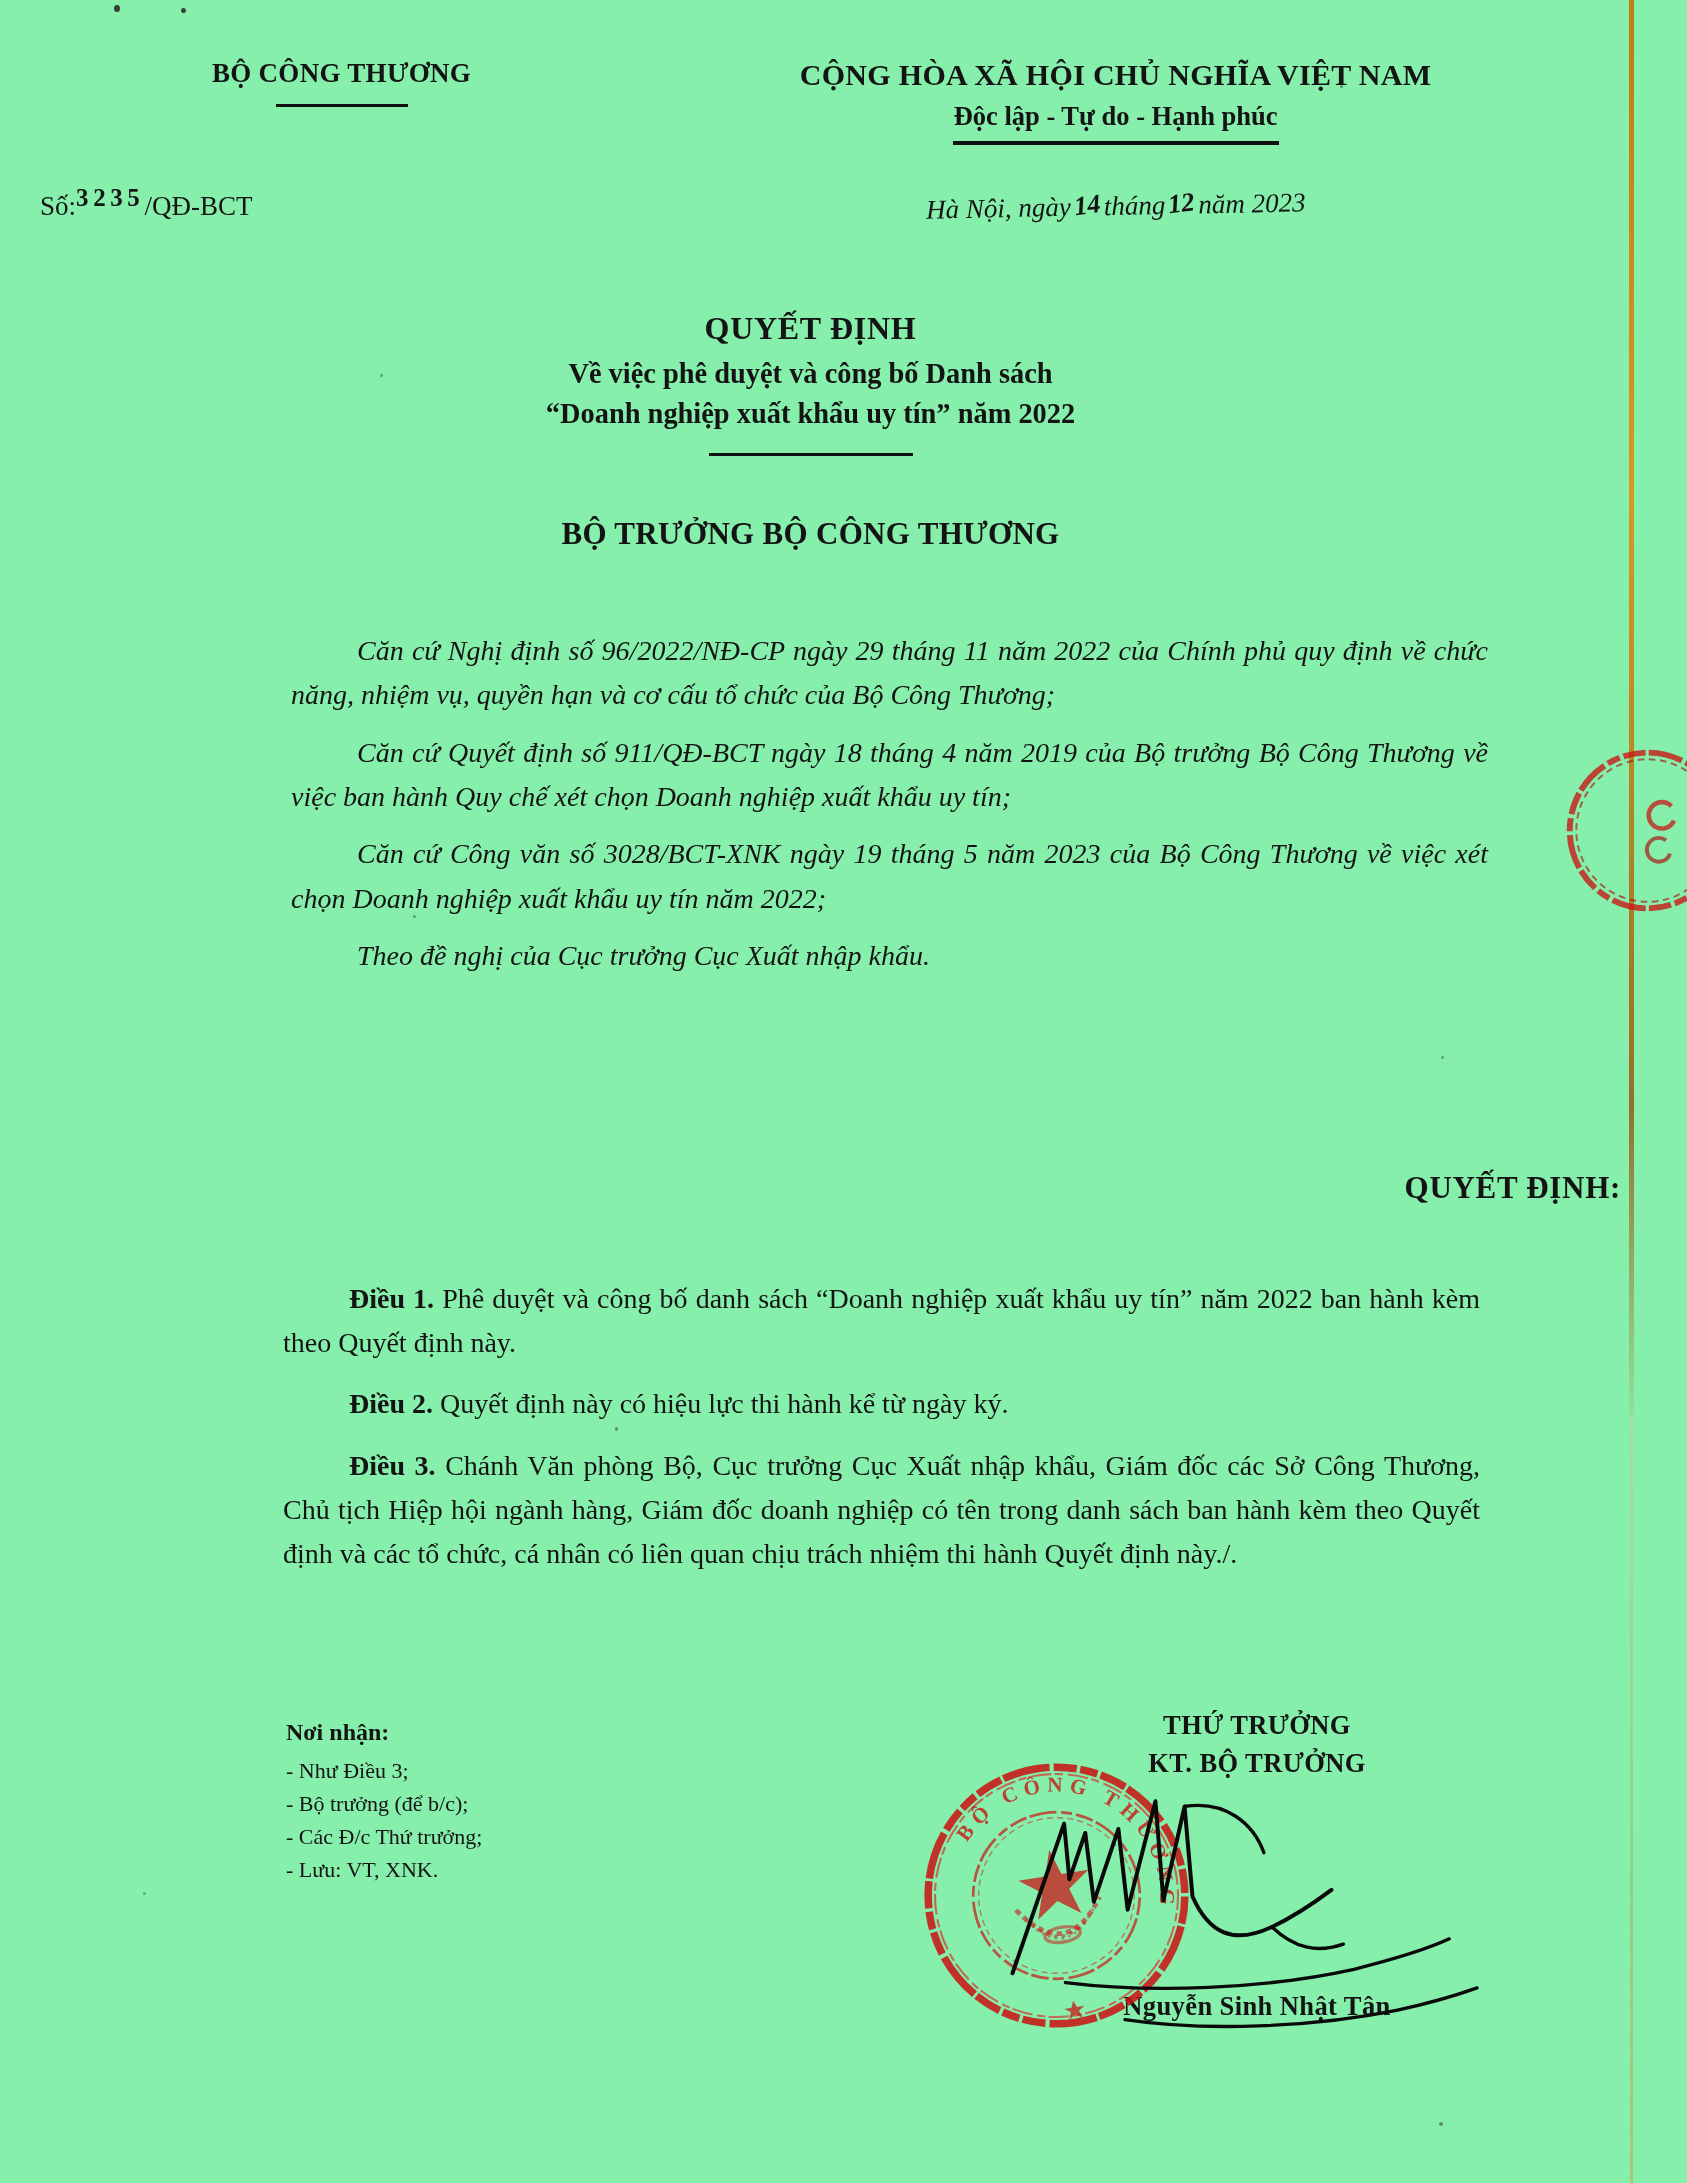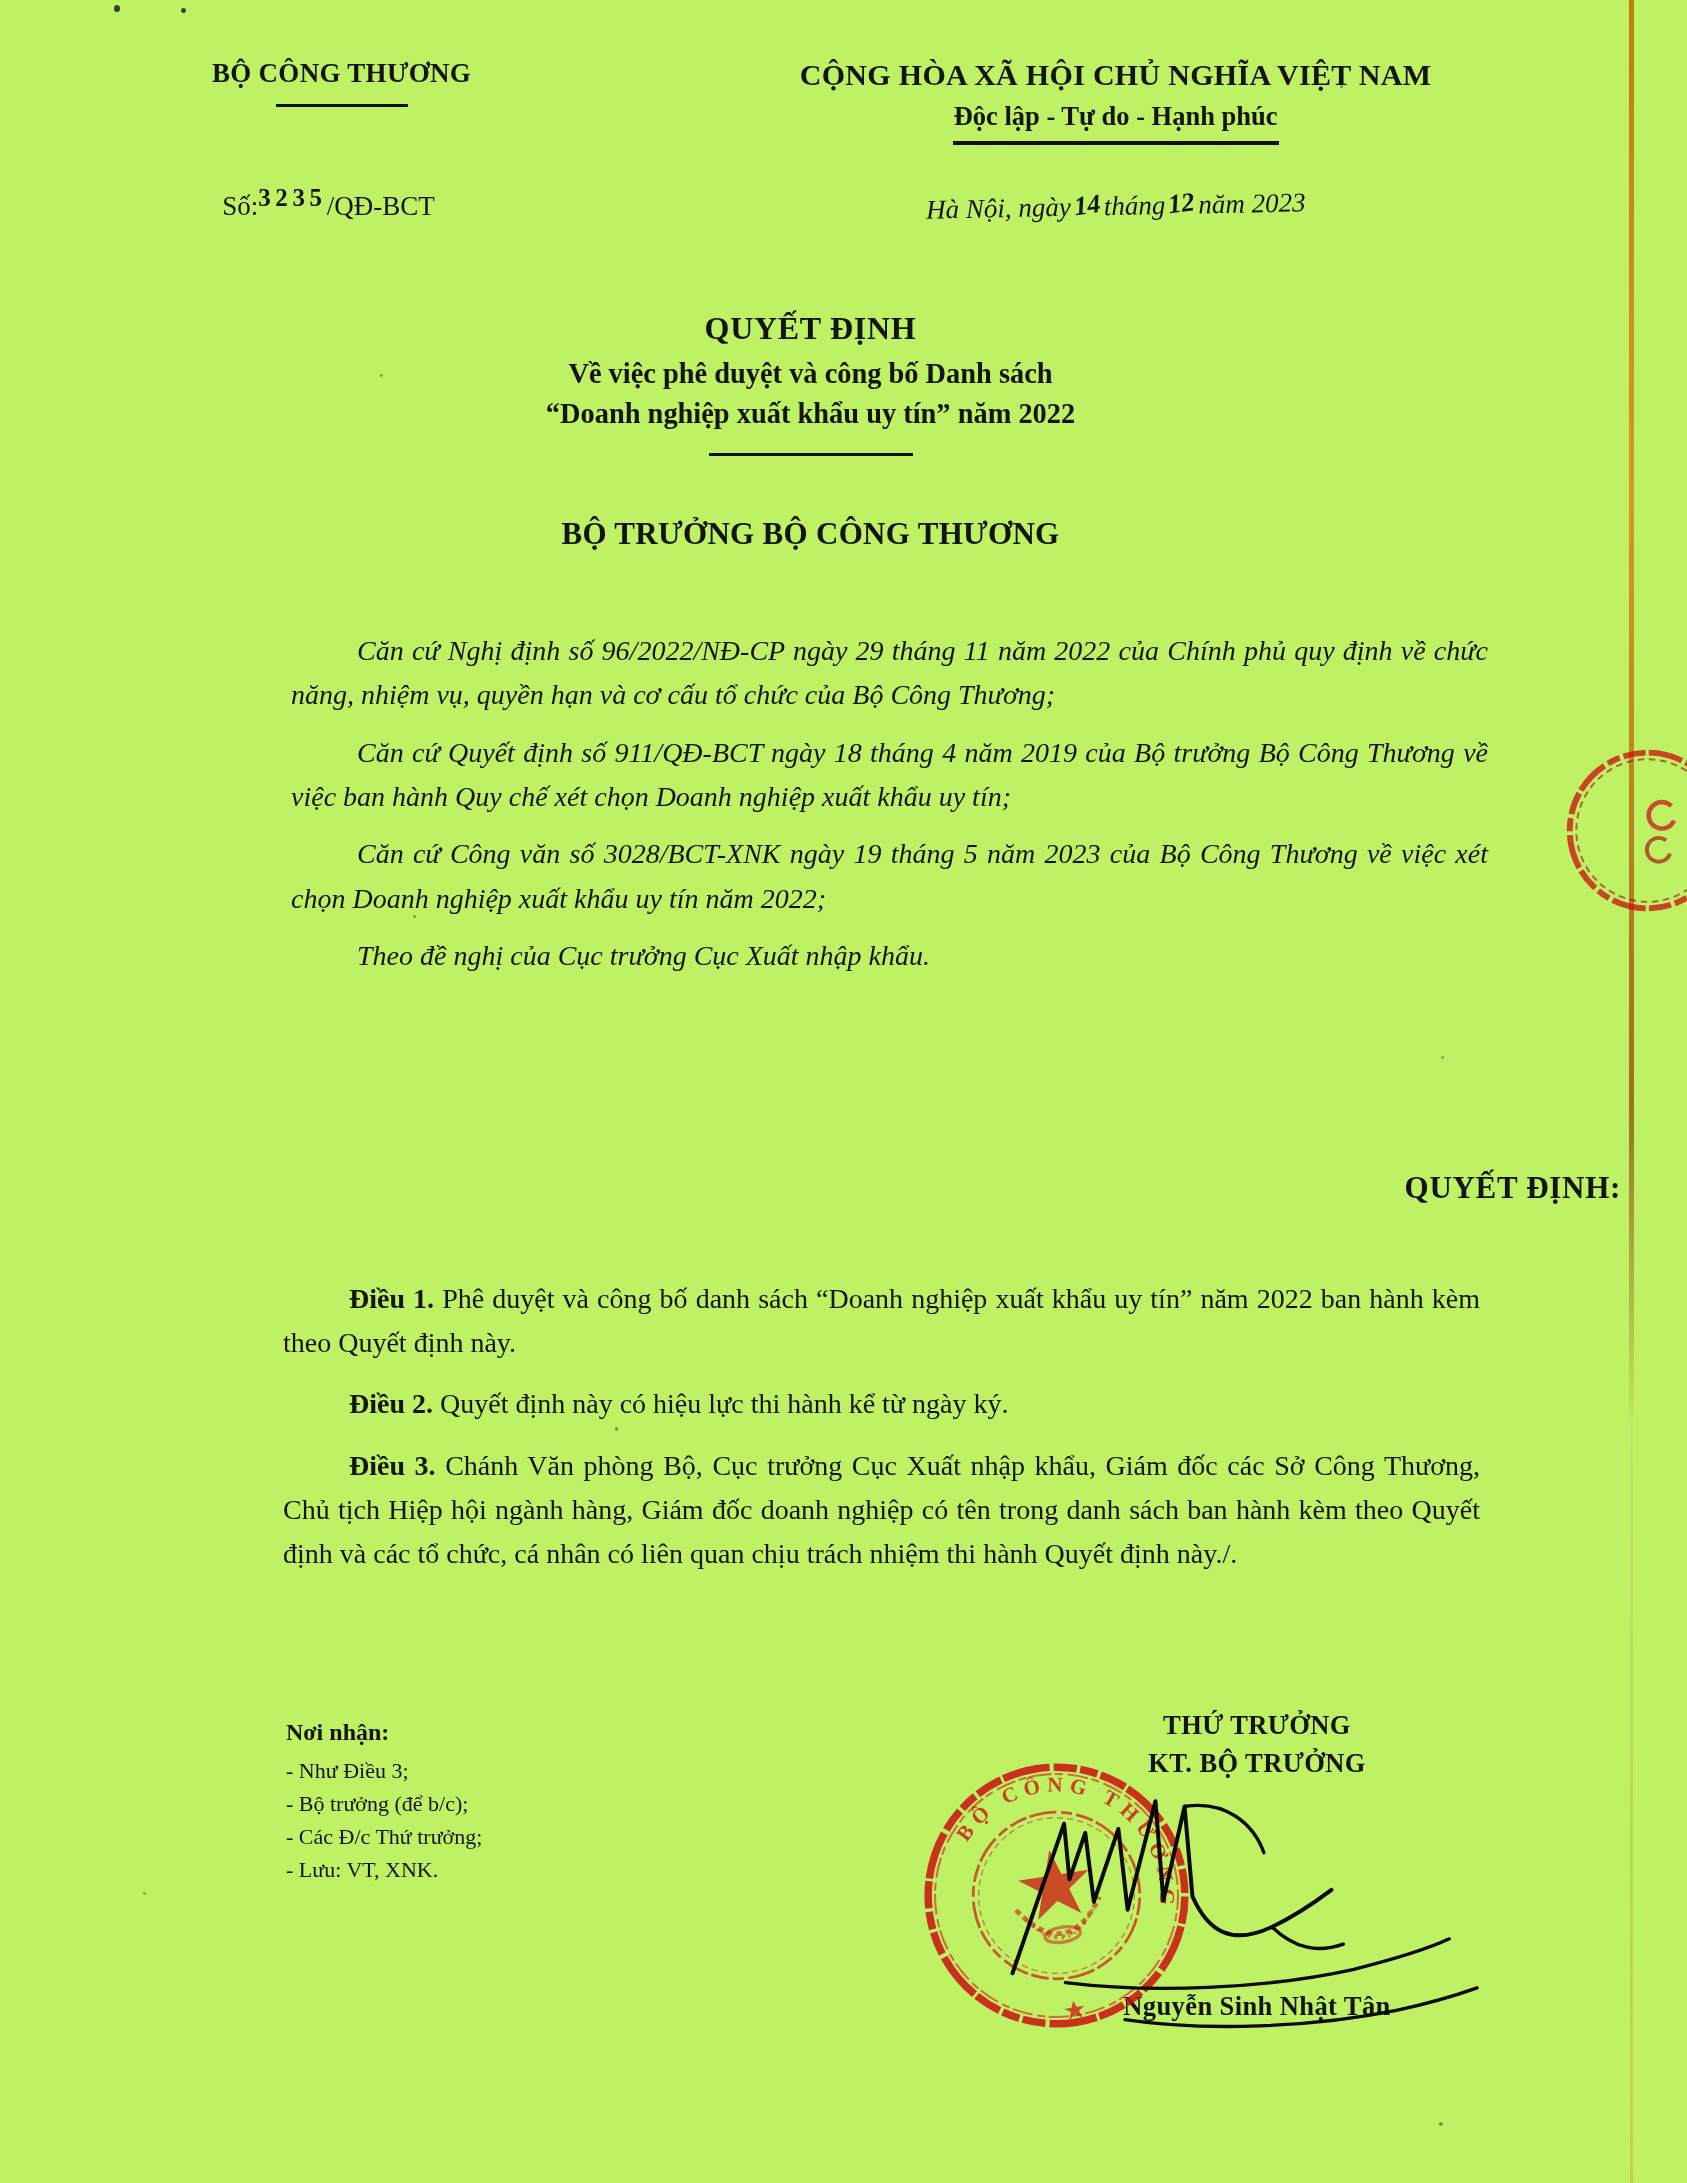--- a/index.html
+++ b/index.html
@@ -5,21 +5,21 @@
 <style>
   html, body {
     margin: 0;
     padding: 0;
     background: #ffffff;
   }
   .page {
     position: relative;
     width: 1687px;
     height: 2183px;
-    background: #bef264;
+    background: #86efac;
     overflow: hidden;
     font-family: "Liberation Serif", "DejaVu Serif", serif;
     color: #141414;
   }
 
   
   .speck {
     position: absolute;
     background: #222;
     border-radius: 50%;
@@ -102,21 +102,21 @@
   
   .numline {
     position: absolute;
     top: 191px;
     left: 0;
     width: 1588px;
     display: flex;
   }
   .numline .left {
     width: 582px;
-    text-align: center;
+    text-align: left;
     padding-left: 40px;
   }
   .numline .right {
     width: 953px;
     text-align: center;
     padding-left: 26.5px;
   }
   .docnum {
     font-size: 27px;
     display: inline-block;

